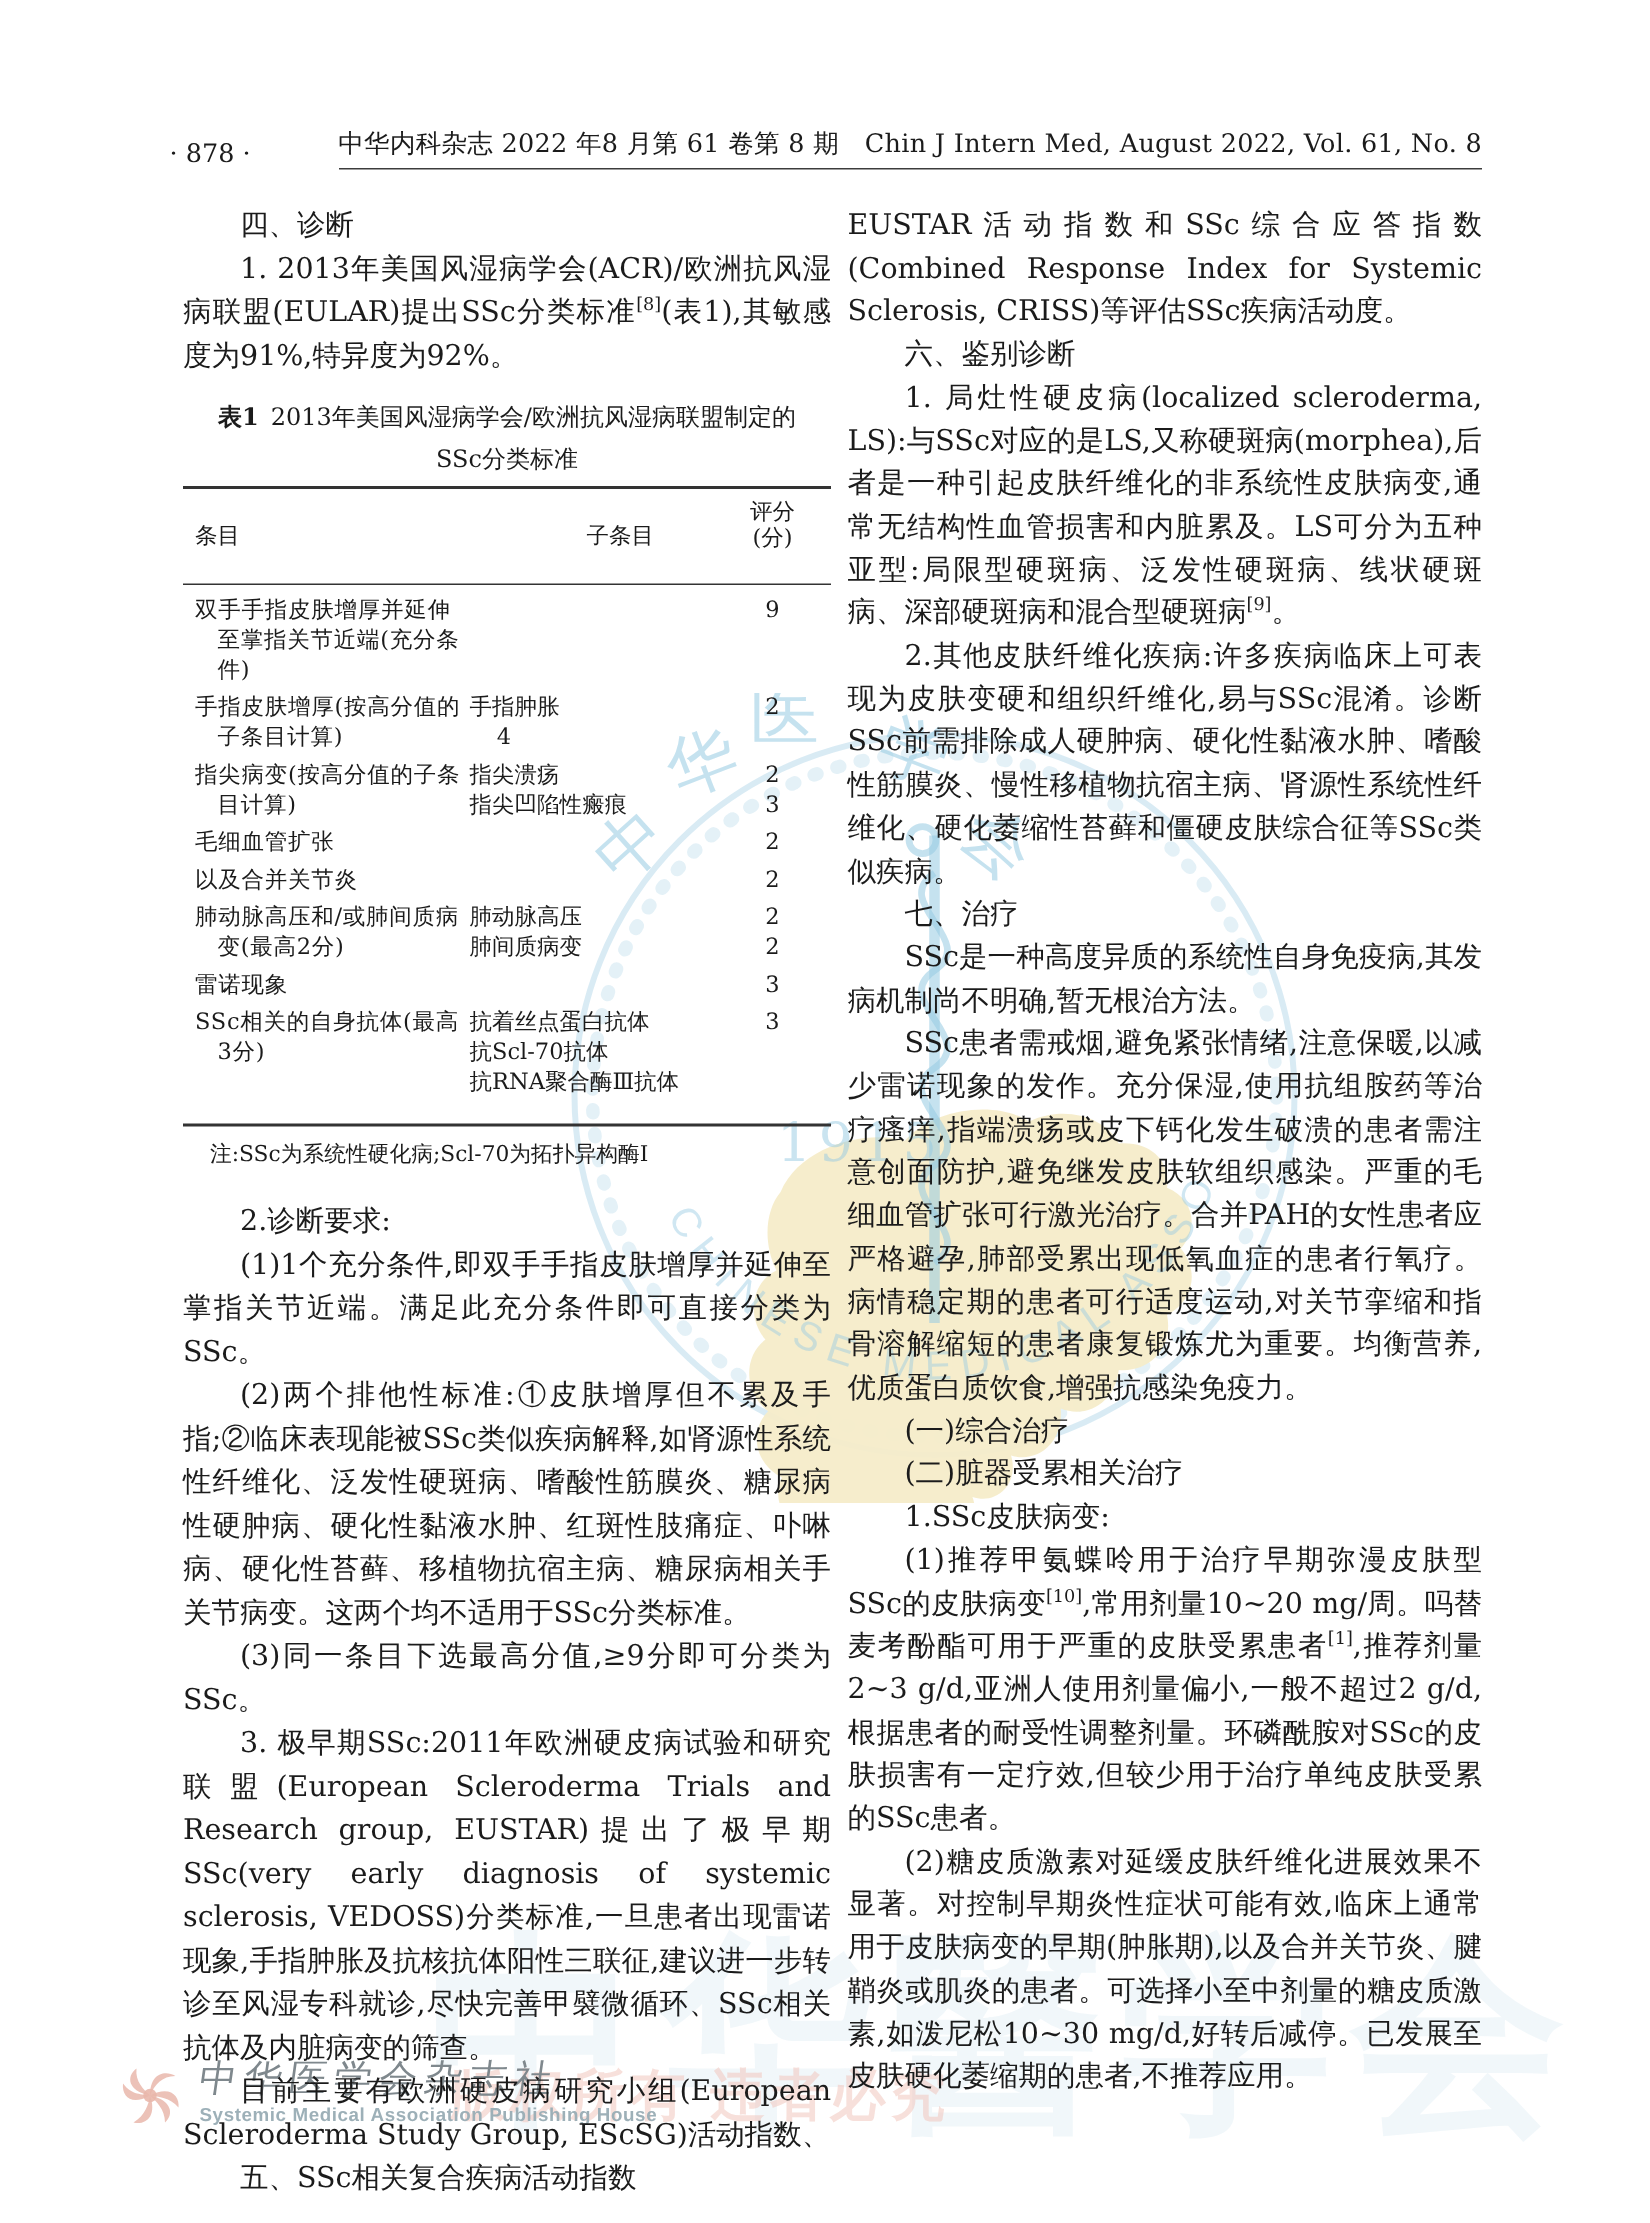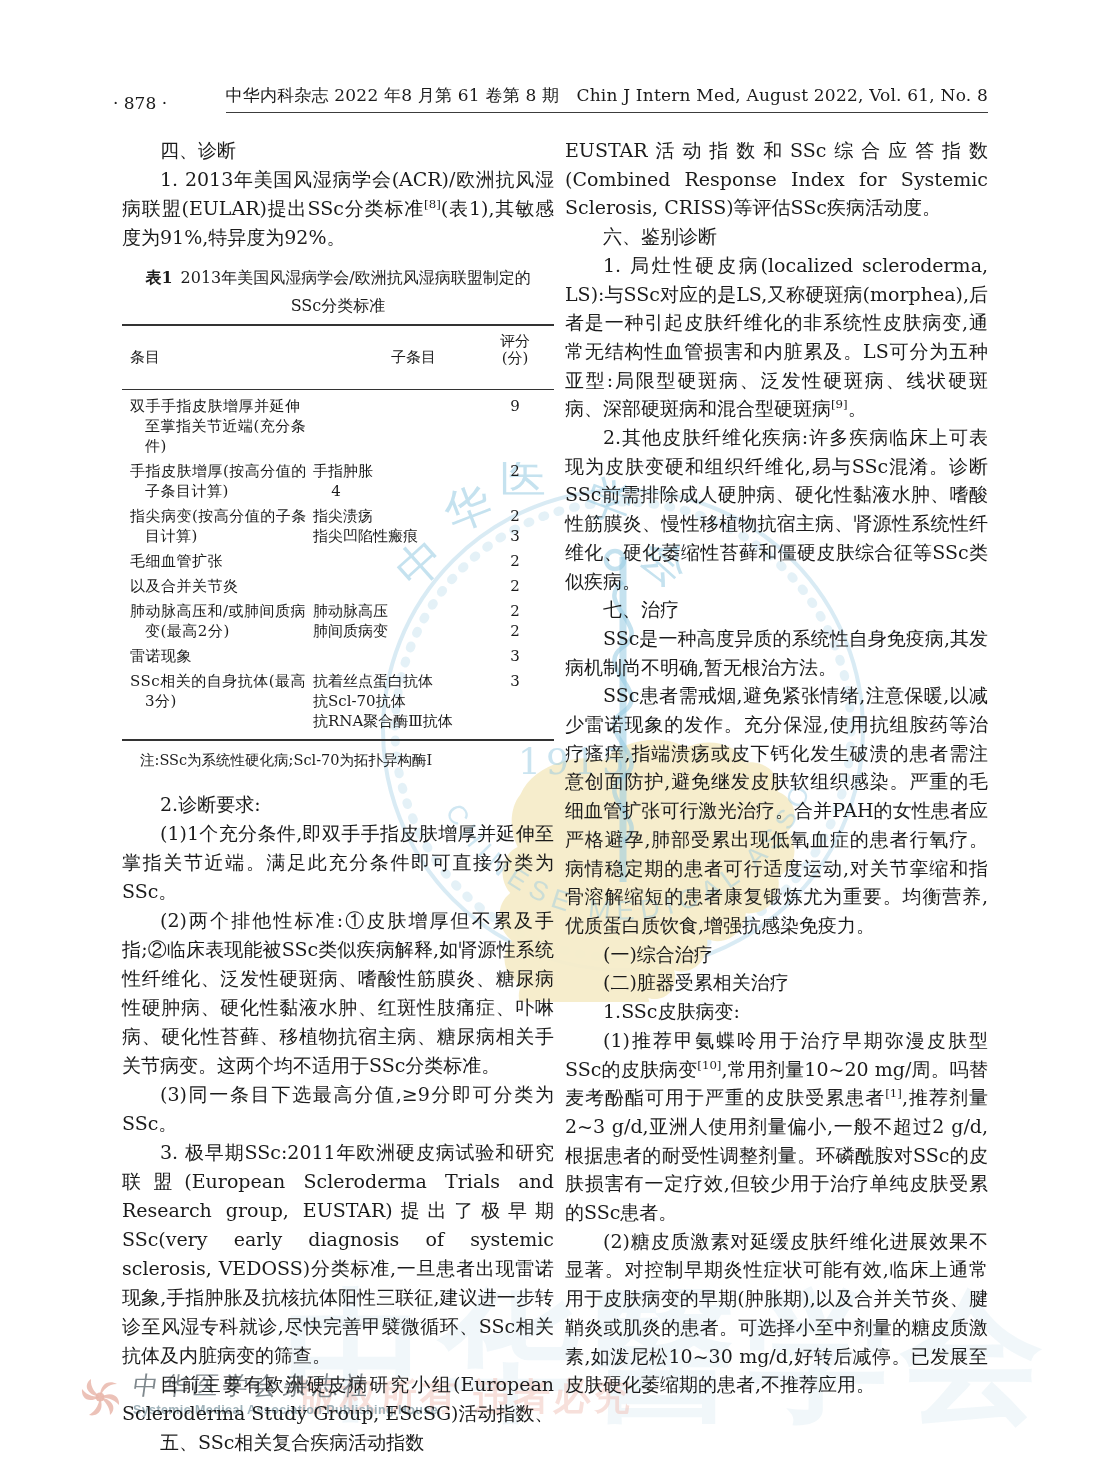--- a/index.html
+++ b/index.html
@@ -24,21 +24,21 @@
   .table1 { margin:12px 0 20px; font-size:15px; line-height:20px; text-align:left; }
   .t-title { text-align:center; font-size:16px; line-height:28px; text-indent:0; margin-bottom:4px; }
   .t-title b { font-weight:bold; }
   .t-box { border-top:2px solid #333; border-bottom:2px solid #333; }
   .t-head { display:flex; align-items:flex-end; padding:7px 16px 22px 8px; border-bottom:1.2px solid #333;gap:31px; }
   .t-head .h-item { width:168px; }
   .t-head .h-sub  { flex:1; padding-left:62px; }
   .t-head .h-score{ width:46px; text-align:center; line-height:17px; font-size:15px; }
   .t-body { padding:6px 16px 8px 8px; }
   .tg { display:flex; margin:0 0 5px 0; }
-  .tg:last-child { margin-bottom:0; }
+  .tg:last-child { margin-bottom:10px; }
   .tg-item { width:168px; padding-left:1em; text-indent:-1em; letter-spacing:0.5px; }
   .tg-subs { flex:1; }
   .tg-row { display:flex; }
   .tg-sub { flex:1; padding-left:1em; text-indent:-1em; }
   .tg-score { width:46px; text-align:center; }
   .t-note { font-size:14.5px; line-height:20px; padding-left:18px; margin-top:9px; text-indent:0; }
   
   .wm { position:absolute; z-index:0; pointer-events:none; }
   .wm-seal { left:368px; top:462px; width:510px; height:540px; }
   .wm-bigtext { left:285px; top:1262px; width:760px;

